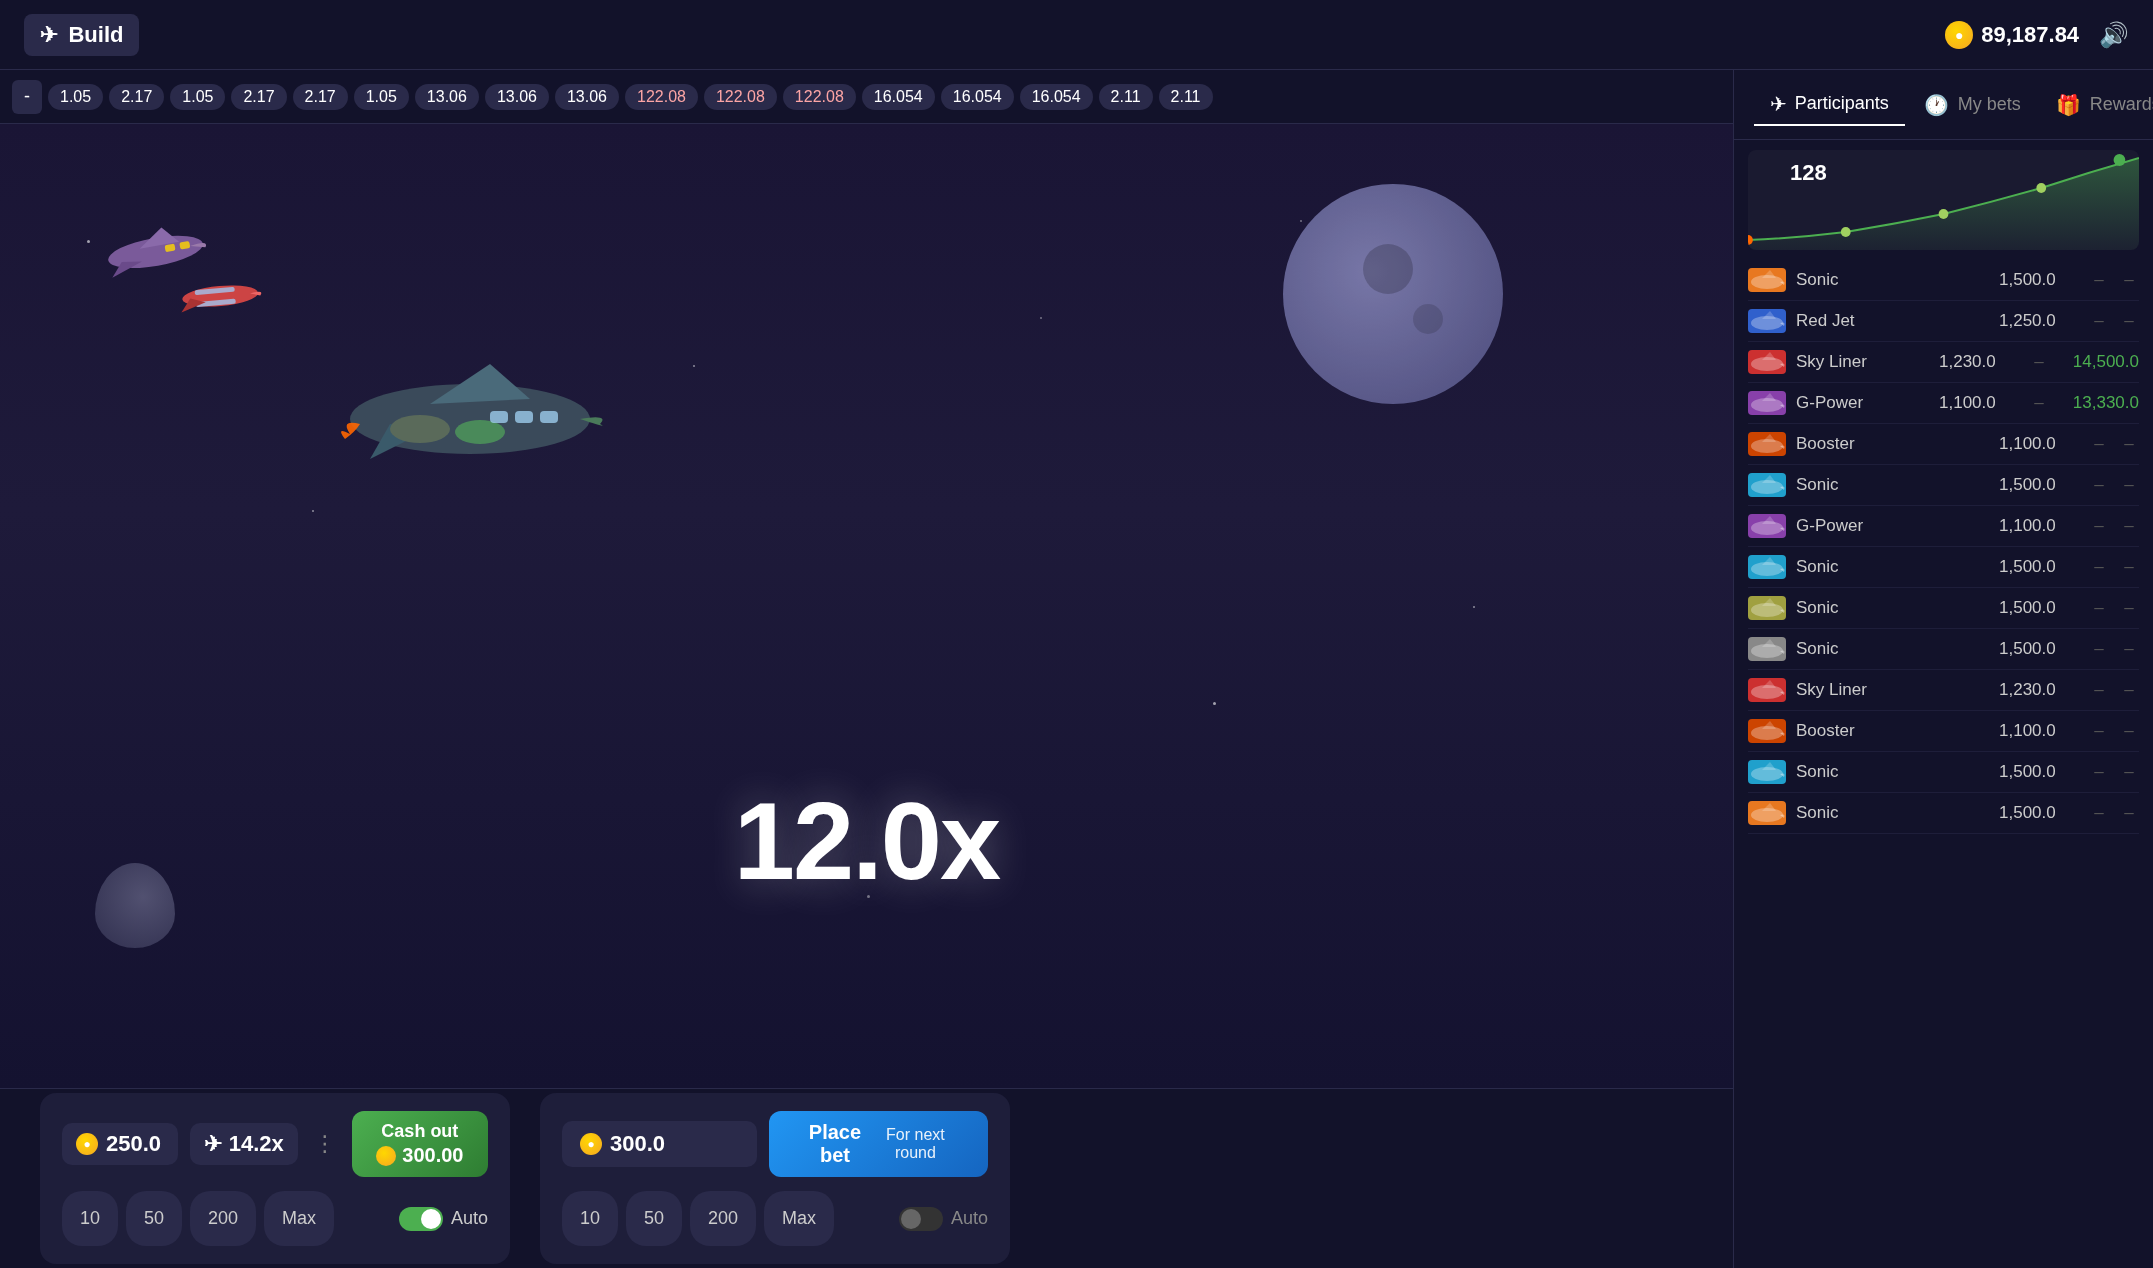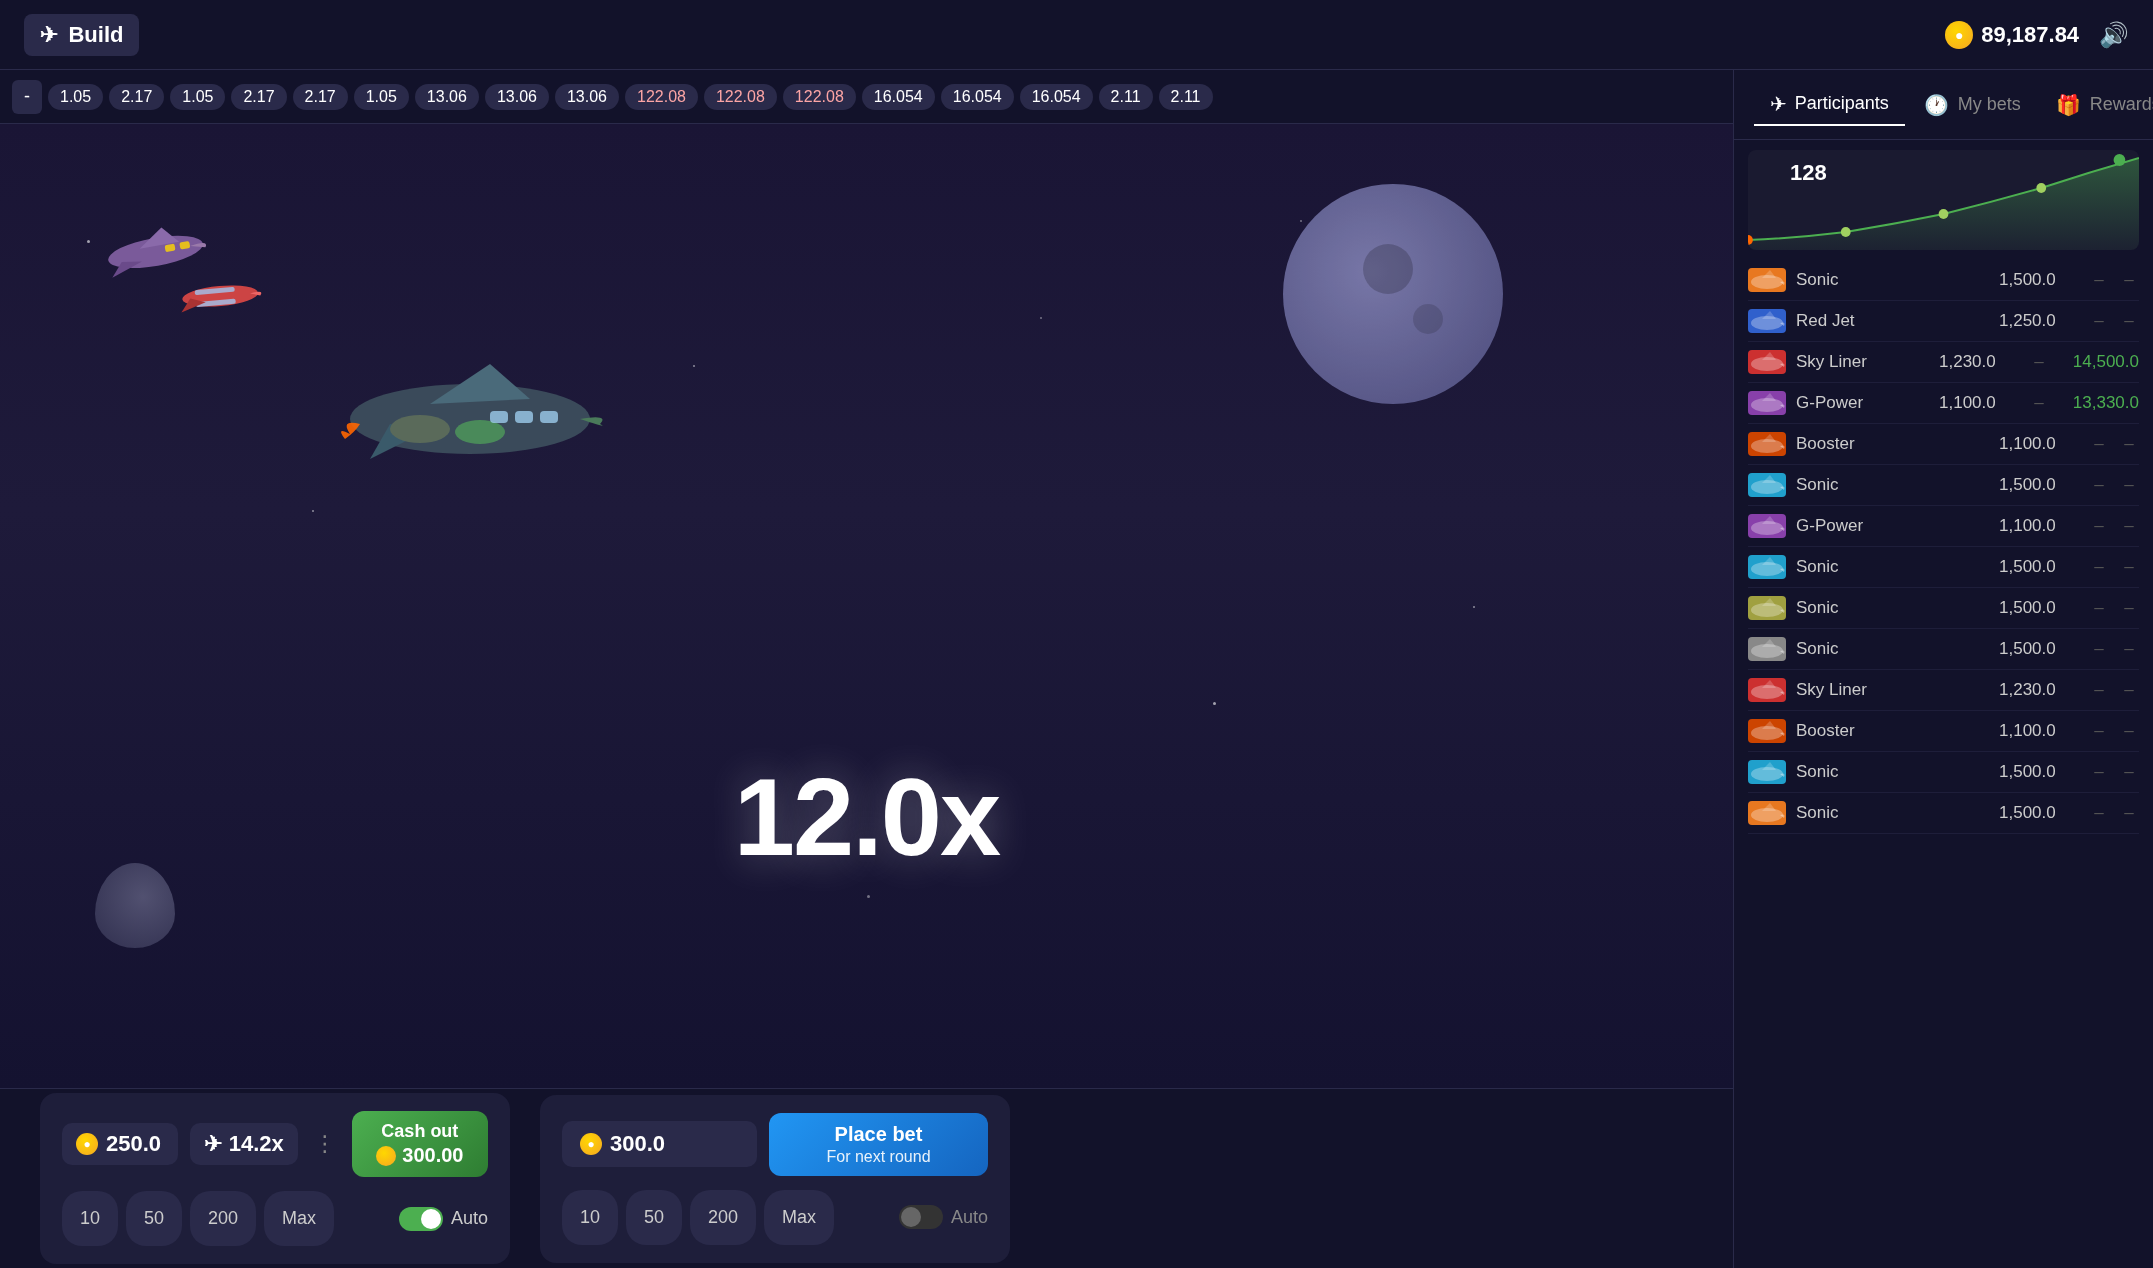--- a/index.html
+++ b/index.html
@@ -173,21 +173,21 @@
       width: 80px;
       height: 85px;
       background: radial-gradient(circle at 60% 40%, #6a6a8a, #3a3a5a);
       border-radius: 50% 50% 50% 50% / 60% 60% 40% 40%;
       opacity: 0.7;
     }
 
     
     .multiplier-display {
       position: absolute;
-      bottom: 208px;
+      bottom: 184px;
       left: 50%;
       transform: translateX(-50%);
       color: #fff;
       font-size: 110px;
       font-weight: 800;
       text-shadow: 0 0 40px rgba(255,255,255,0.3);
       letter-spacing: -2px;
     }
 
     
@@ -371,21 +371,20 @@
       background: linear-gradient(135deg, #2196f3, #1565c0);
       border: none;
       border-radius: 12px;
       padding: 10px 30px;
       color: #fff;
       font-size: 20px;
       font-weight: 700;
       cursor: pointer;
       flex: 1;
       display: flex;
-      flex-direction: column;
       align-items: center;
       gap: 2px;
     }
     .place-bet-btn .sub2 {
       font-size: 16px;
       font-weight: 400;
       opacity: 0.9;
     }
     .auto-toggle-2 {
       margin-left: auto;

